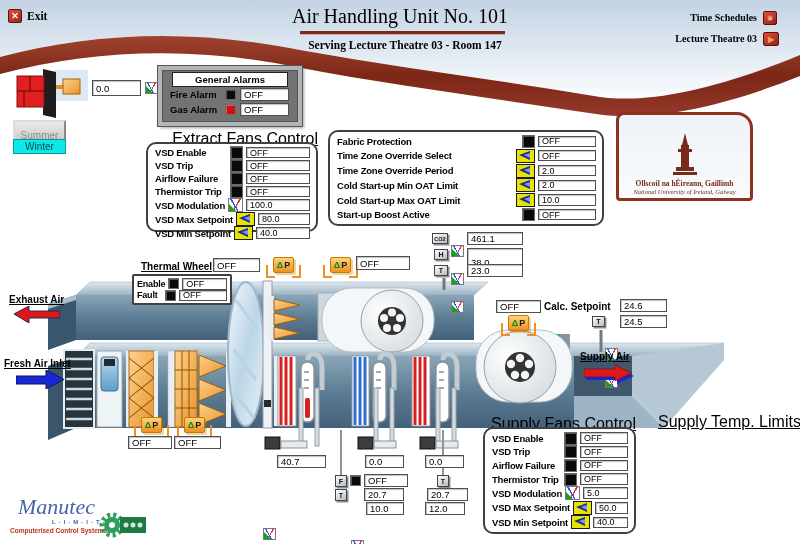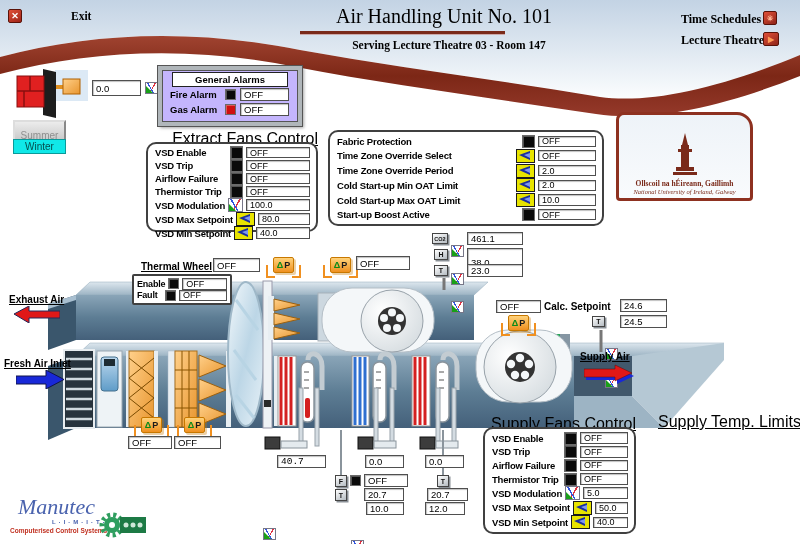--- a/index.html
+++ b/index.html
@@ -2,25 +2,25 @@
 <html><head>
 <meta charset="utf-8">
 <style>
   html,body{margin:0;padding:0;background:#fff;}
   .screen{position:relative;width:800px;height:544px;background:#fff;overflow:hidden;
           font-family:"Liberation Sans",sans-serif;color:#000;}
   svg{display:block;}
   .abs{position:absolute;box-sizing:border-box;}
 
   
-  .hdr-serif{font-family:"Liberation Serif",serif;margin-left:44px;}
+  .hdr-serif{font-family:"Liberation Serif",serif;}
   .title{font-size:20px;text-align:center;}
   .title-rule{background:#7a2a1a;height:3px;box-shadow:0 1px 0 #caa;}
   .subtitle{font-size:11.5px;font-weight:bold;text-align:center;}
-  .hdr-link{font-size:12px;font-weight:bold;text-align:left;}
+  .hdr-link{font-size:10px;font-weight:bold;text-align:right;}
   .redbtn{background:linear-gradient(145deg,#e05038,#8e2418);border:1px solid #5a1208;border-radius:2px;
           display:flex;align-items:center;justify-content:center;color:#ffb090;font-size:8px;font-weight:bold;}
   .exit-btn{width:14px;height:14px;background:linear-gradient(145deg,#e05038,#9e2418);border:1px solid #5a1208;
             border-radius:2px;color:#fff;font-size:9px;font-weight:bold;display:flex;align-items:center;justify-content:center;}
   .logo-box{border:3px solid #8e3120;border-radius:8px 16px 4px 4px;background:linear-gradient(#eef3f8,#f9fbfd);
             display:flex;flex-direction:column;align-items:center;justify-content:flex-end;padding:3px 2px;}
   .uni-line1{font-family:"Liberation Serif",serif;font-size:7.5px;font-weight:bold;color:#7a2a1a;white-space:nowrap;}
   .uni-line2{font-family:"Liberation Serif",serif;font-style:italic;font-size:6.5px;color:#7a2a1a;white-space:nowrap;}
 
   
@@ -54,21 +54,21 @@
 
   
   .panel{position:absolute;background:#fff;border:2px solid #404040;border-radius:10px;box-sizing:border-box;
          display:flex;flex-direction:column;justify-content:space-evenly;padding:2px 6px 2px 7px;}
   .prow{display:flex;align-items:center;gap:3px;}
   .plabel{flex:1;font-weight:bold;font-size:9.5px;white-space:nowrap;letter-spacing:-0.2px;}
   .pf{height:11.5px;font-size:9px;}
   .ptitle{position:absolute;font-weight:normal;font-size:16px;text-decoration:underline;white-space:nowrap;text-align:right;}
 
   
-  .ga{position:absolute;background:#c4b5fd;border:4px solid #b0b6ba;box-shadow:0 0 0 1px #555,inset 0 0 0 1px #555,2px 2px 3px rgba(0,0,0,.35);}
+  .ga{position:absolute;background:#737373;border:4px solid #b0b6ba;box-shadow:0 0 0 1px #555,inset 0 0 0 1px #555,2px 2px 3px rgba(0,0,0,.35);}
   .ga-title{position:absolute;left:10px;right:10px;top:2px;height:13px;background:#fff;border:1px solid #222;
             font-size:9.5px;font-weight:bold;display:flex;align-items:center;justify-content:center;}
   .ga-label{position:absolute;font-size:9.5px;font-weight:bold;}
 
   .season-btn{display:flex;align-items:center;justify-content:center;font-size:10px;}
   .summer{background:linear-gradient(#ececec,#b8b8b8);border:2px outset #ddd;color:#8f8f8f;}
   .winter{background:#10e8e8;border:1px solid #0a9a9a;color:#083;color:#064e4e;}
 
   .brand{font-family:"Liberation Serif",serif;font-style:italic;font-size:22px;color:#4a63ae;}
   .brand-sub{font-size:6px;letter-spacing:3px;color:#4a63ae;font-weight:bold;}
@@ -496,21 +496,21 @@
       <span>P</span>
     </div>
   <div class="abs dp" style="left:184px;top:417px;">
       <span class="d">Δ</span>
       <span>P</span>
     </div>
   <div class="abs f" style="left:128px;top:436px;width:44px;height:13px;">OFF</div>
   <div class="abs f" style="left:174px;top:436px;width:47px;height:13px;">OFF</div>
 
   <div class="abs trend" style="left:263px;top:456px;"></div>
-  <div class="abs f" style="left:277px;top:455px;width:49px;height:13px;font-family:Liberation Mono, monospace;">40.7</div>
+  <div class="abs f" style="left:277px;top:455px;width:49px;height:13px;">40.7</div>
   <div class="abs trend" style="left:351px;top:456px;"></div>
   <div class="abs f" style="left:365px;top:455px;width:39px;height:13px;">0.0</div>
 
   <div class="abs f" style="left:425px;top:455px;width:39px;height:13px;">0.0</div>
 
   <div class="abs cube" style="left:335px;top:475px;width:12px;height:12px;">F</div>
   <div class="abs ind" style="left:350px;top:475px;"></div>
   <div class="abs f" style="left:364px;top:474px;width:44px;height:13px;">OFF</div>
   <div class="abs cube" style="left:335px;top:489px;width:12px;height:12px;">T</div>
 

